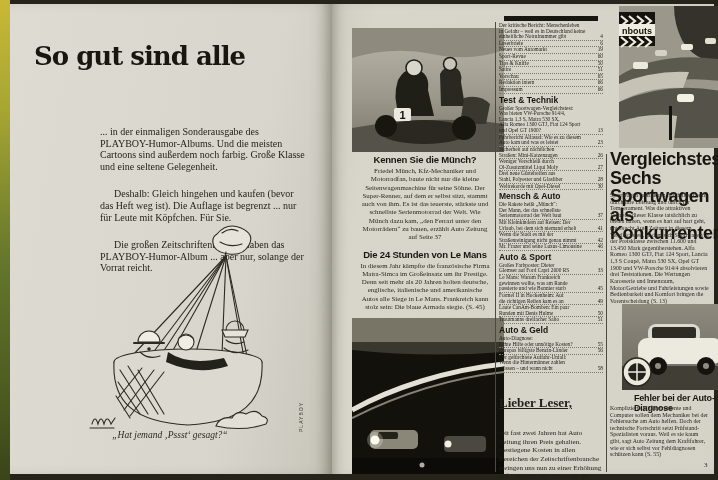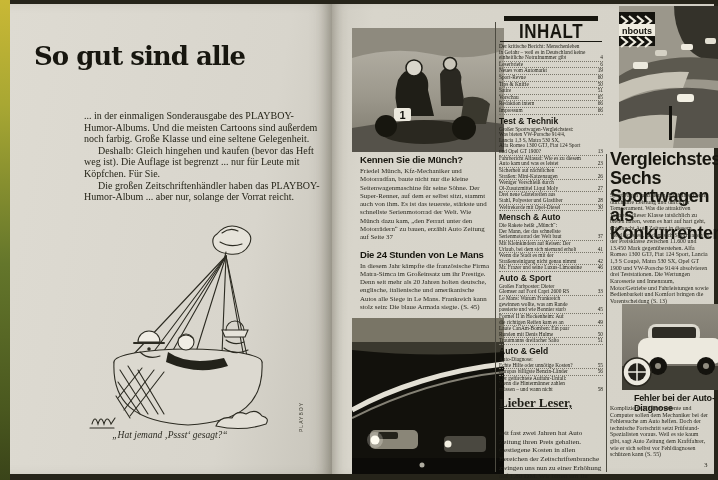--- a/index.html
+++ b/index.html
@@ -16,32 +16,32 @@
   .page-left{left:0;width:322px;background:linear-gradient(100deg,#dedbd2 0%,#d8d5cc 70%,#c7c4ba 100%);
     box-shadow:inset -14px 0 16px -10px rgba(60,55,40,.5);}
   .page-right{left:322px;width:382px;background:linear-gradient(95deg,#cfccc2 0%,#d8d5cb 10%,#d5d2c8 100%);
     box-shadow:inset 10px 0 14px -9px rgba(60,55,40,.45);}
 
   
   .ad-headline{position:absolute;left:24px;top:38px;width:282px;
     font-family:"DejaVu Serif",serif;font-weight:bold;font-size:26px;line-height:1.12;
     color:#17160f;letter-spacing:-1px;white-space:nowrap;}
   .ad-body{position:absolute;left:74px;top:106px;width:240px;font-size:10px;line-height:1.16;color:#262519;}
-  .ad-body p{margin:0;}
+  .ad-body p{margin:16px;}
   .ad-body p.ind{text-indent:14px;}
   .ad-caption{position:absolute;left:40px;top:426px;width:240px;text-align:center;
     font-style:italic;font-size:9.5px;color:#2a2920;}
   .ad-credit{position:absolute;left:288px;top:398px;font-size:5px;letter-spacing:1px;color:#3a392e;
     writing-mode:vertical-rl;transform:rotate(180deg);font-family:"Liberation Sans",sans-serif;}
   .cartoon{position:absolute;left:66px;top:216px;}
 
   
   .photo{position:absolute;margin-left:12px;}
   .photo svg{display:block;}
-  .mid-caps{position:absolute;left:350px;top:150px;width:130px;}
+  .mid-caps{position:absolute;left:350px;top:150px;width:130px;text-align:center;}
   .cap-title{font-family:"Liberation Sans",sans-serif;font-weight:bold;font-size:9.5px;
     letter-spacing:-0.2px;margin:0 0 2px;color:#17160f;}
   .cap-body{font-size:6.9px;line-height:1.2;margin:0 0 7px;color:#2a2920;}
 
   
   .vrule{position:absolute;width:1px;background:#4c4a40;}
 
   
   .inhalt{position:absolute;left:489px;top:10px;width:104px;height:378px;overflow:hidden;}
   .inhalt-bar{height:5px;background:#17160f;margin:2px 5px 2px;}
@@ -182,23 +182,20 @@
       <path d="M0,140 h152 v16 H0 Z" fill="#0c0b08"></path>
       <circle cx="70" cy="147" r="2.5" fill="#d9d6c8" opacity="0.8"></circle>
     </svg>
   </div>
 
   <div class="vrule" style="left:485px;top:18px;height:450px;"></div>
   <div class="vrule" style="left:596px;top:150px;height:318px;"></div>
 
   <div class="inhalt">
     <div class="inhalt-bar"></div>
-    <div class="inhalt-titlewrap">
-      <div class="inhalt-title">INHALT</div>
-    </div>
     <div class="toc">
         <div class="toc-line">Der kritische Bericht: Menschenleben</div>
         <div class="toc-line">in Gefahr – weil es in Deutschland keine</div>
         <div class="toc-row">
           <span class="lbl">einheitliche Notrufnummer gibt</span>
           <span class="lead"></span>
           <span class="pg">4</span>
         </div>
         <div class="toc-row">
           <span class="lbl">Leserbriefe</span>

